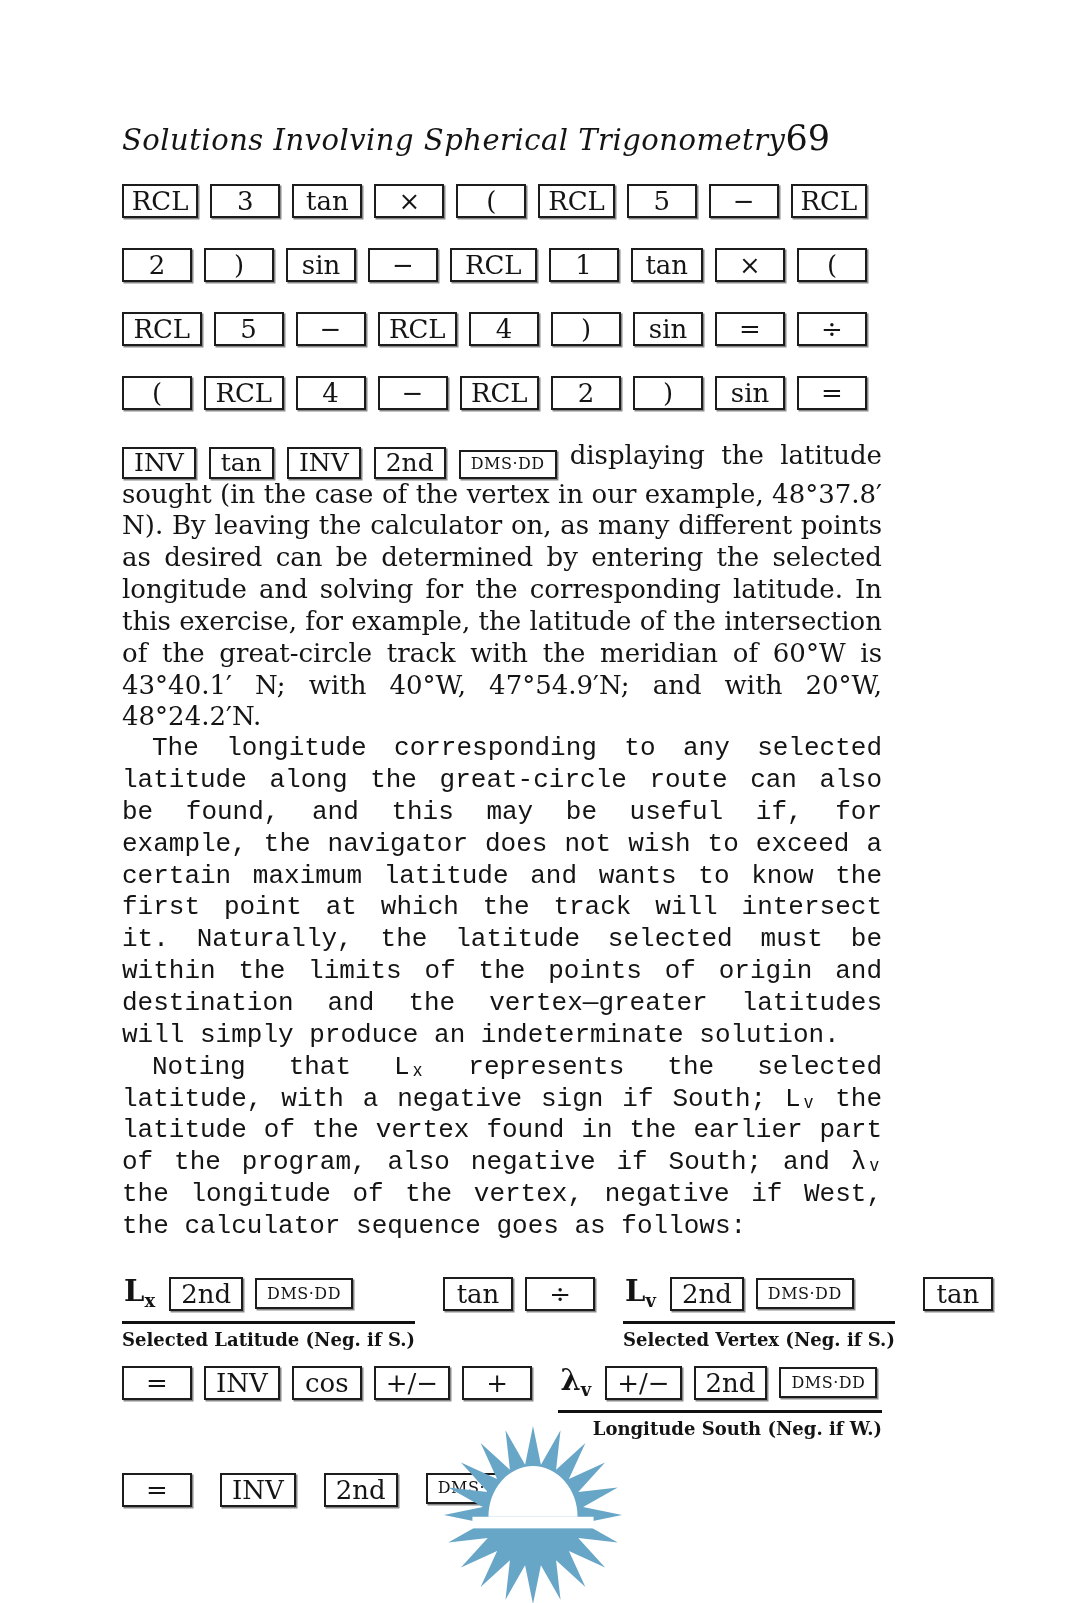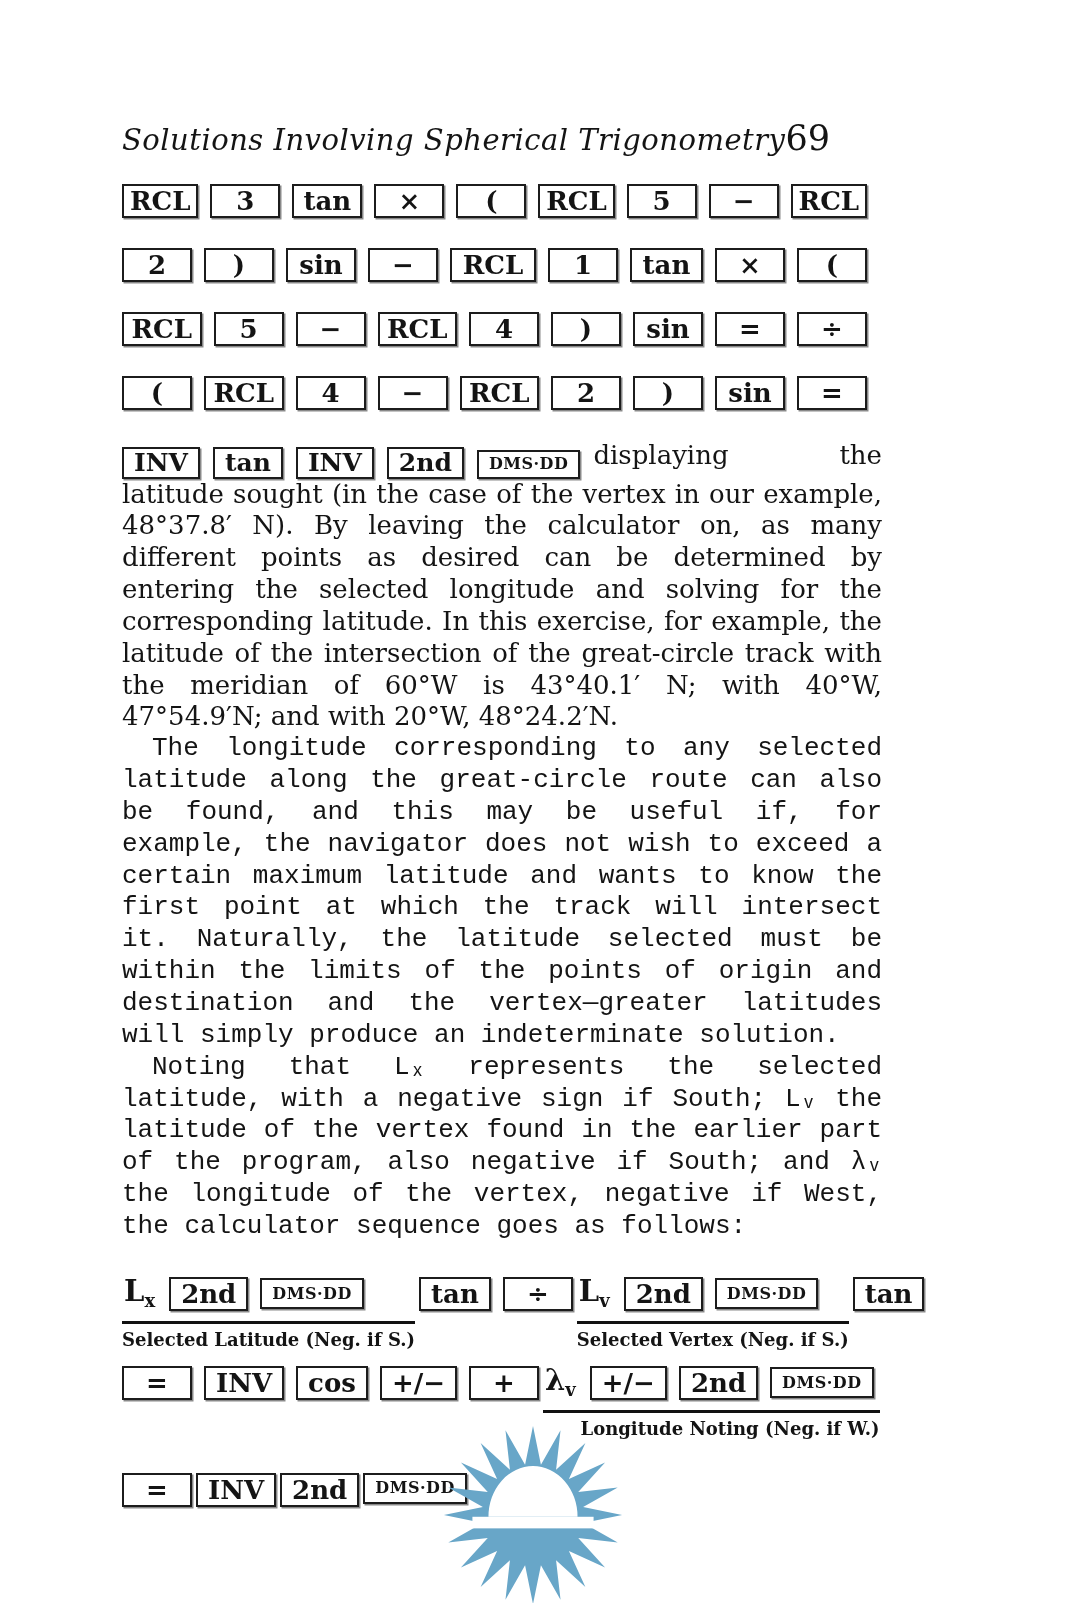--- a/index.html
+++ b/index.html
@@ -20,39 +20,39 @@
   .title { font-style:italic; font-size:29px; letter-spacing:0.5px; }
   .pagenum { font-size:35px; }
 
   
   .key-rows { margin-top:26px; }
   .key-row { display:flex; gap:12px; margin-bottom:30px; width:745px; }
   .key {
     display:inline-flex; justify-content:center; align-items:center;
     border:2px solid #1c1c1c; background:#fff;
     min-width:70px; height:34px; padding:1px 10px;
-    font-size:26px; font-weight:bold; line-height:1;
+    font-size:26px; font-weight:normal; line-height:1;
     box-shadow:1.5px 1.5px 0 rgba(40,40,40,.55);
     flex:1 1 auto;
   }
   .key-small { font-size:16px; letter-spacing:.5px; min-width:78px; height:31px; flex:0 0 auto; }
 
   
   .bodytext { width:760px; margin-top:6px; font-size:26px; line-height:1.225; text-align:justify; }
   .bodytext p { margin:0; }
   .bodytext p.indent { text-indent:30px;font-family:Liberation Mono, monospace; }
   .inline-keys .key {
     margin-right:13px; vertical-align:-7px; height:32px; min-width:64px; flex:0 0 auto;
     font-size:25px;
   }
   .inline-keys .key-small { font-size:16px; height:29px; vertical-align:-5px; }
 
   
   .seq { margin-top:34px; }
-  .seq-row { display:flex; align-items:flex-start; gap:4px; }
+  .seq-row { display:flex; align-items:flex-start; gap:28px; }
   .seq-keys { display:flex; align-items:center; gap:12px; }
   .seq-group { display:inline-flex; flex-direction:column; }
   .seq-group > .seq-keys { border-bottom:3px solid #111; padding:0 6px 10px 2px; }
   .seq-label { font-size:18px; font-weight:bold; margin-top:5px; text-align:right; white-space:nowrap; }
   .seq-var { font-size:29px; font-weight:bold; line-height:1; padding-right:2px; }
   .seq-var sub { font-size:18px; vertical-align:-6px; font-weight:bold; }
   .seq .key { flex:0 0 auto; }
   .row2 { margin-top:16px; }
   .row3 { margin-top:34px; }
 
@@ -166,21 +166,21 @@
         </span>
       <div class="seq-group">
         <div class="seq-keys">
           <span class="seq-var"><span>λ</span><sub>v</sub></span>
           <span class="seq-keys">
               <span class="key">+/−</span>
               <span class="key">2nd</span>
               <span class="key key-small">DMS·DD</span>
             </span>
         </div>
-        <div class="seq-label">Longitude Noting (Neg. if W.)</div>
+        <div class="seq-label">Longitude South (Neg. if W.)</div>
       </div>
     </div>
 
     <div class="seq seq-row row3">
         <span class="key">=</span>
         <span class="key">INV</span>
         <span class="key">2nd</span>
         <span class="key key-small">DMS·DD</span>
       </div>
 

